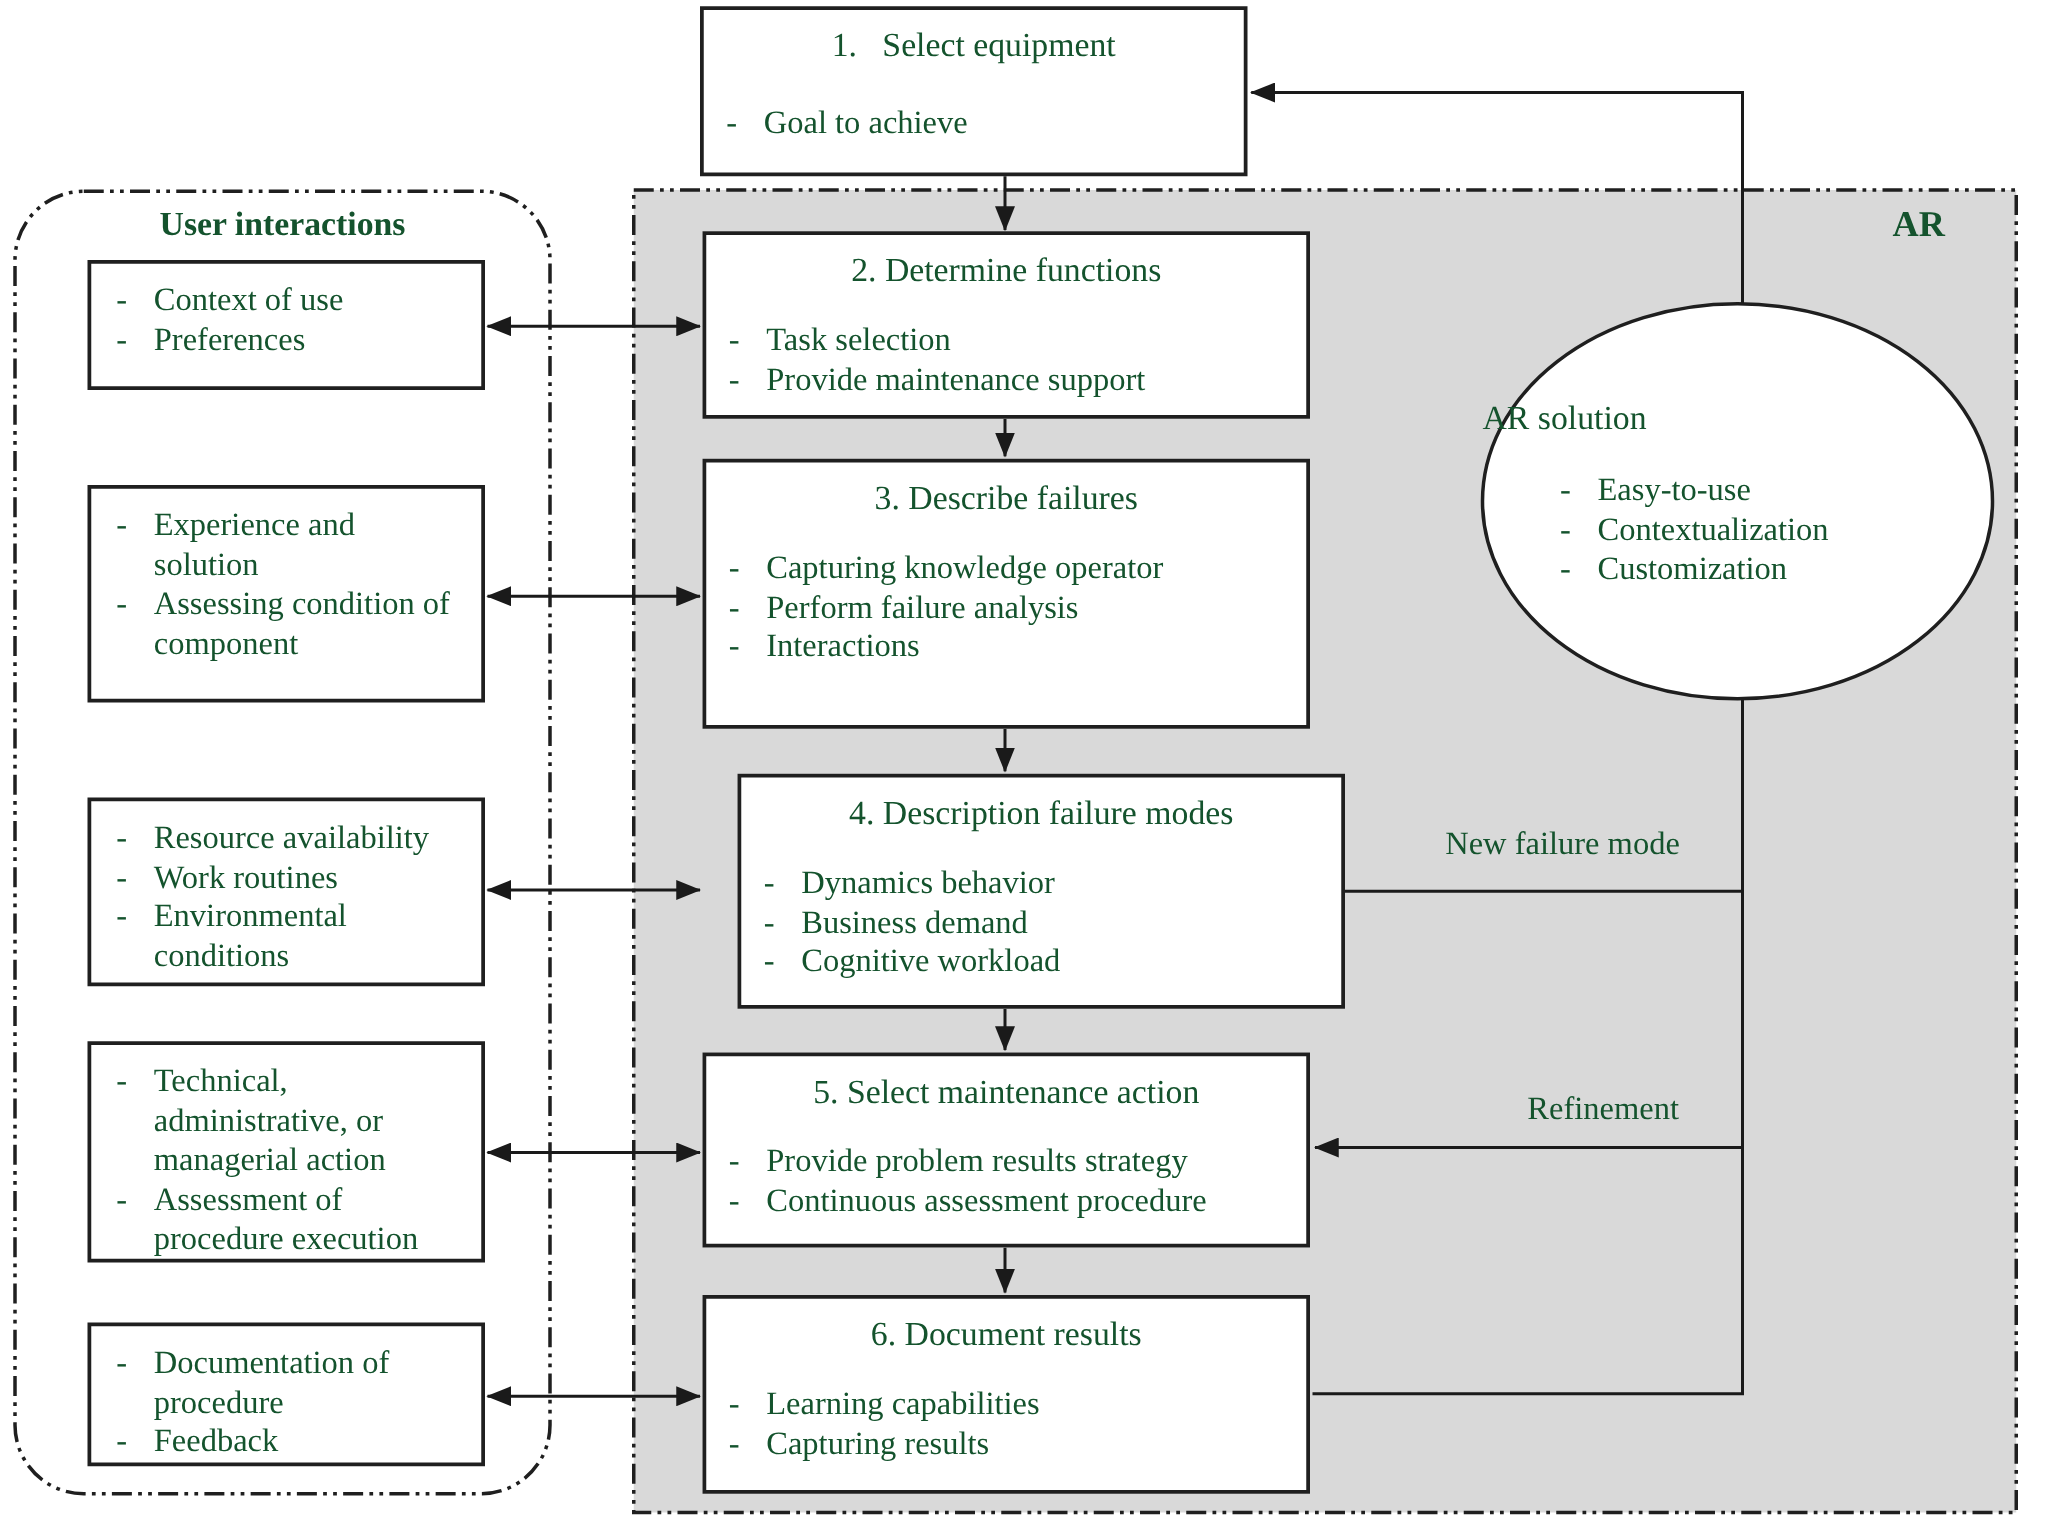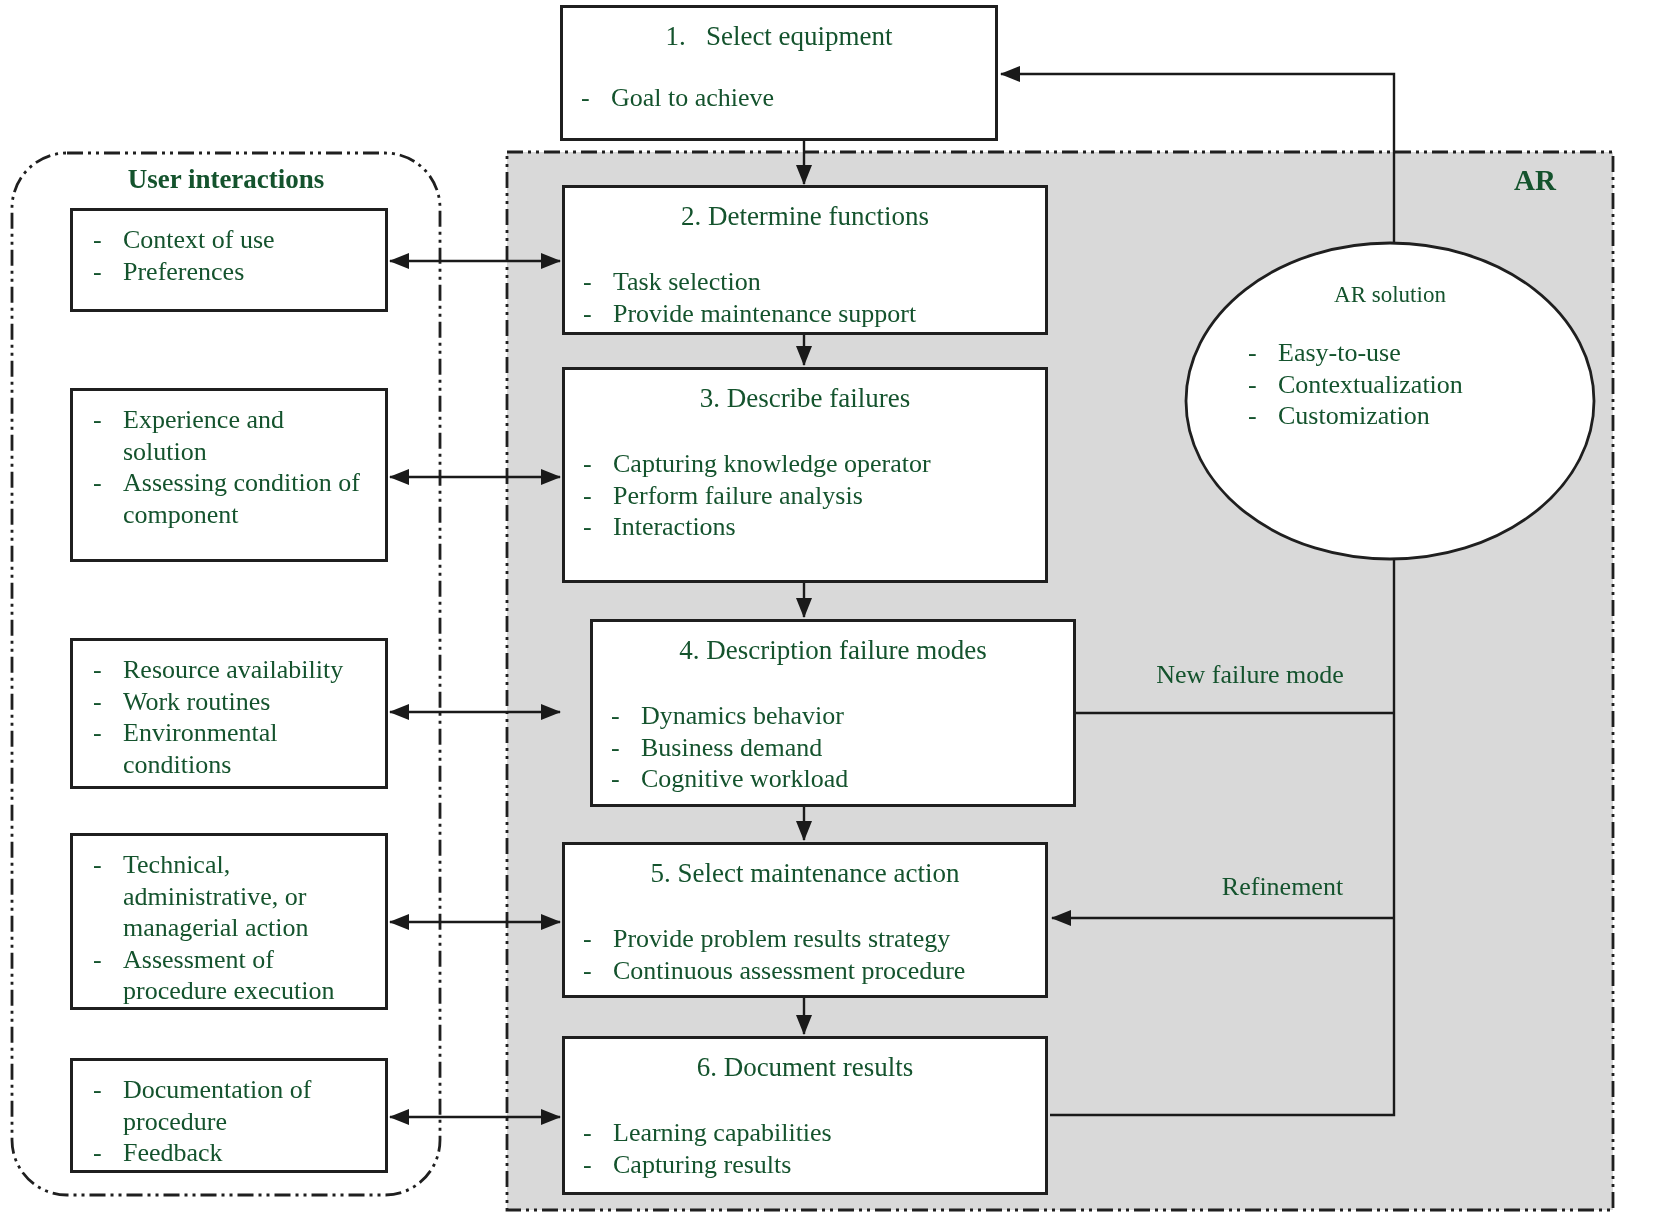--- a/index.html
+++ b/index.html
@@ -6,21 +6,21 @@
   .canvas {
     position:relative; width:1657px; height:1222px; background:#ffffff;
     font-family:"Liberation Serif","DejaVu Serif",serif; color:#14532d; overflow:hidden;
   }
   svg.layer { position:absolute; left:0; top:0; }
 
   .box { position:absolute; background:#ffffff; border:3px solid #1f1f1f; box-sizing:border-box; }
 
   .title { text-align:center; font-size:27px; line-height:32px; padding-top:12px; white-space:pre-wrap; }
 
-  .bullets { margin-top:34px; }
+  .bullets { margin-top:24px; }
   .top-box .bullets { margin-top:30px; }
   .bullet { position:relative; font-size:26px; line-height:31.5px; padding-left:48px; padding-right:8px; }
   .bullet::before { content:"-"; position:absolute; left:18px; }
 
   .user-box { padding-top:13px; }
   .user-box .bullets { margin-top:0; }
   .user-box .bullet { padding-left:50px; padding-right:14px; }
   .user-box .bullet::before { left:20px; }
 
   .panel-title {
@@ -29,21 +29,21 @@
   }
   .ar-label {
     position:absolute; left:1485px; top:164px; width:100px; text-align:center;
     font-size:29px; font-weight:bold;
   }
   .flow-label { position:absolute; font-size:26px; text-align:center; }
   .label-new-failure { left:1095px; top:660px; width:310px; }
   .label-refinement  { left:1130px; top:872px; width:305px; }
 
   .ellipse-content { position:absolute; left:1186px; top:243px; width:408px; height:316px; }
-  .ellipse-title { text-align:center; margin-top:36px; font-size:23px; line-height:32px; }
+  .ellipse-title { text-align:left; margin-top:75px; font-size:27px; line-height:32px; }
   .ellipse-bullets { margin-top:26px; }
   .ellipse-content .bullet { padding-left:92px; }
   .ellipse-content .bullet::before { left:62px; }
 </style>
 </head>
 <body>
 
 <div class="canvas">
 
   <svg class="layer" width="1657" height="1222" viewBox="0 0 1657 1222">

